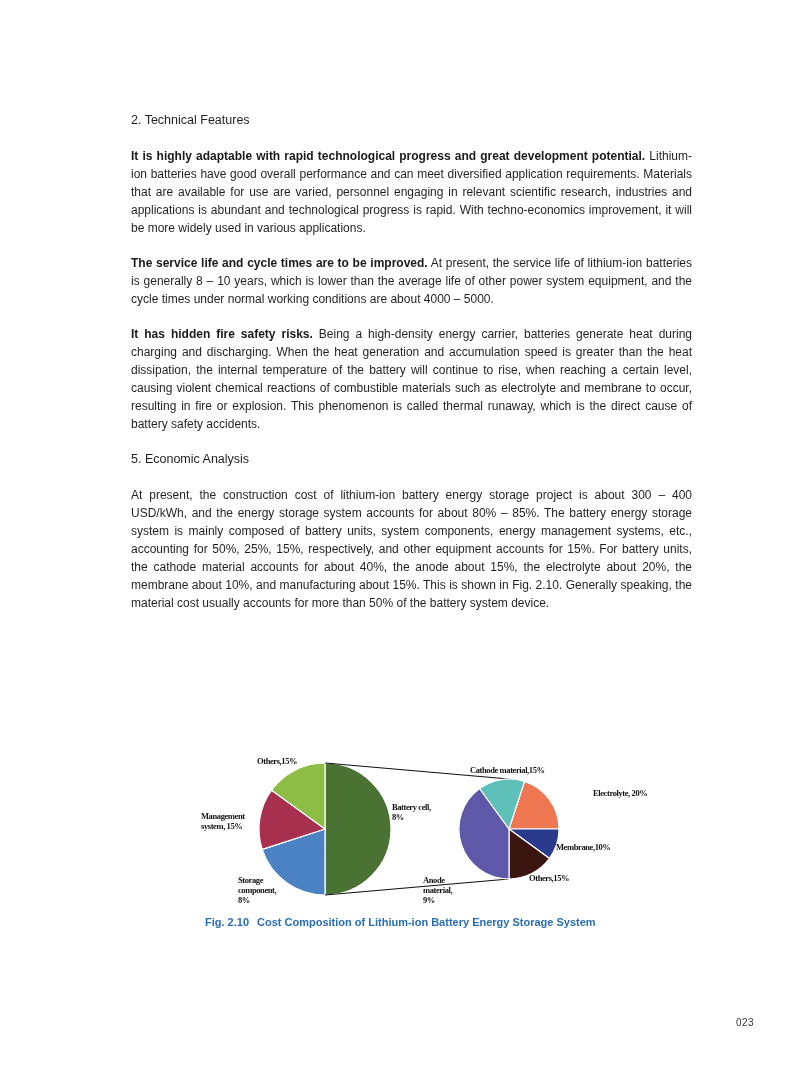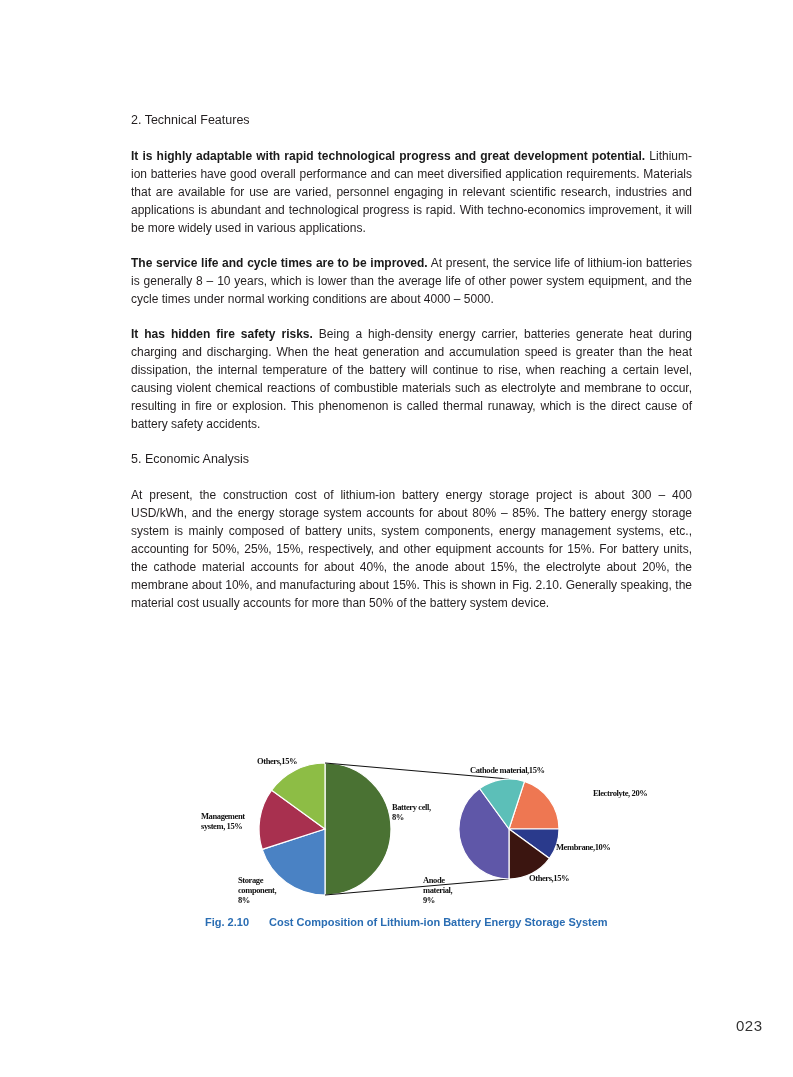--- a/index.html
+++ b/index.html
@@ -8,22 +8,22 @@
   .content { position: absolute; left: 131px; top: 111px; width: 561px; }
   .heading { font-size: 12.5px; line-height: 18px; margin: 0 0 18px 0; }
   p.para { font-size: 12px; line-height: 18px; margin: 0 0 17px 0; text-align: justify; }
   p.para b { font-weight: bold; color: #1a1a1a; }
   .figure { position: absolute; left: 195px; top: 750px; width: 440px; height: 190px; }
   .figure svg { position: absolute; left: 0; top: 0; }
   .lbl { position: absolute; font-family: Liberation Serif, serif; font-size: 8.5px;
          font-weight: bold; letter-spacing: -0.4px; line-height: 10px; color: #111; white-space: nowrap; }
   .caption { position: absolute; left: 205px; top: 916px; font-size: 11px; font-weight: bold;
              color: #2a6db3; white-space: nowrap; }
-  .caption .num { margin-right: 20px; }
-  .page-num { position: absolute; left: 736px; top: 1017px; font-size: 15px; color: #333; letter-spacing: 0.5px; }
+  .caption .num { margin-right: 8px; }
+  .page-num { position: absolute; left: 736px; top: 1017px; font-size: 10px; color: #333; letter-spacing: 0.5px; }
 </style>
 </head>
 <body>
 
 <div class="content">
   <div class="heading">2. Technical Features</div>
 
   <p class="para"><b>It is highly adaptable with rapid technological progress and great development potential.</b><span> Lithium-ion batteries have good overall performance and can meet diversified application requirements. Materials that are available for use are varied, personnel engaging in relevant scientific research, industries and applications is abundant and technological progress is rapid. With techno-economics improvement, it will be more widely used in various applications.</span></p>
 
 

